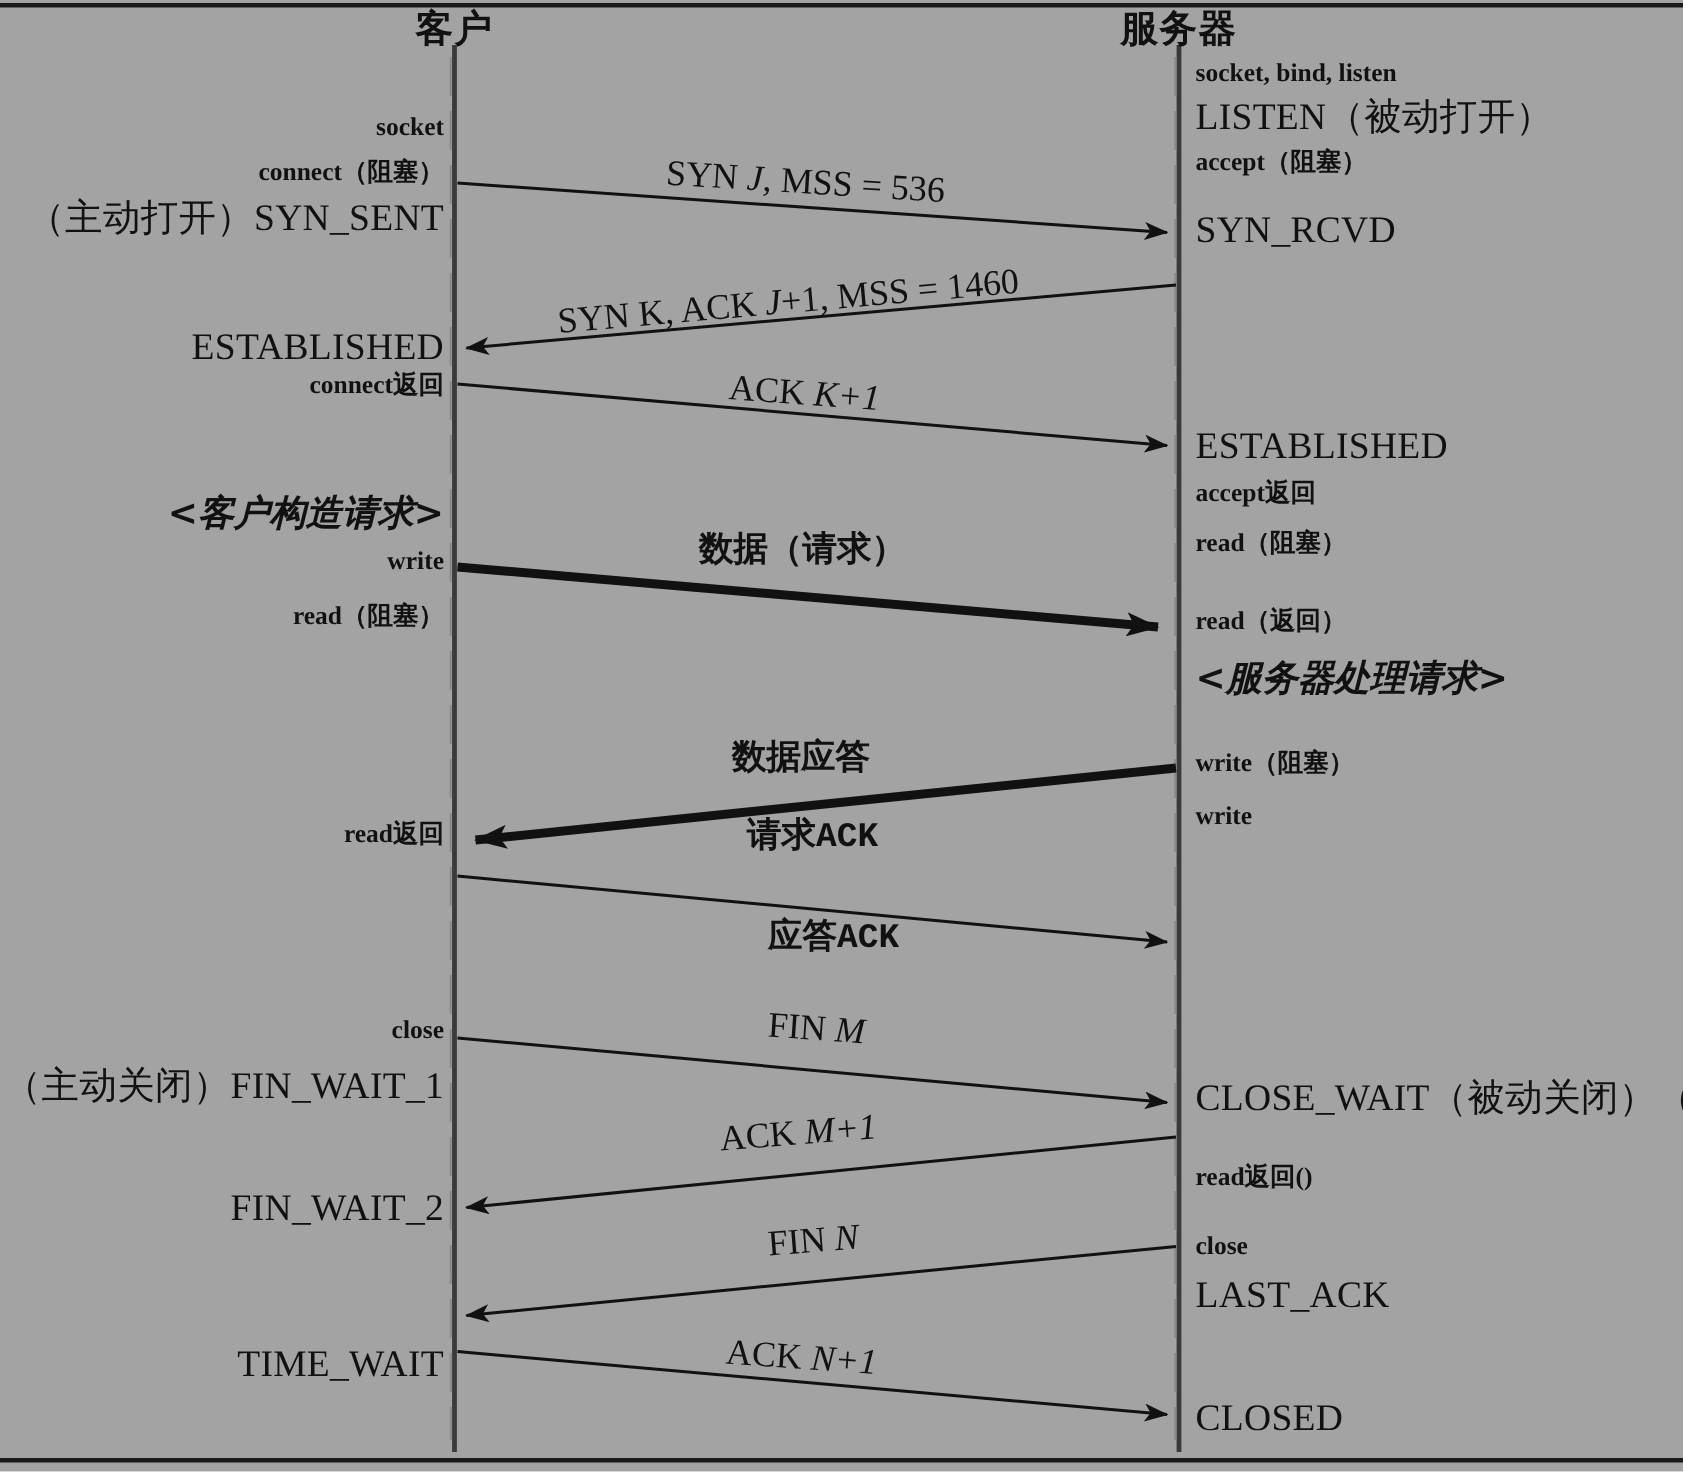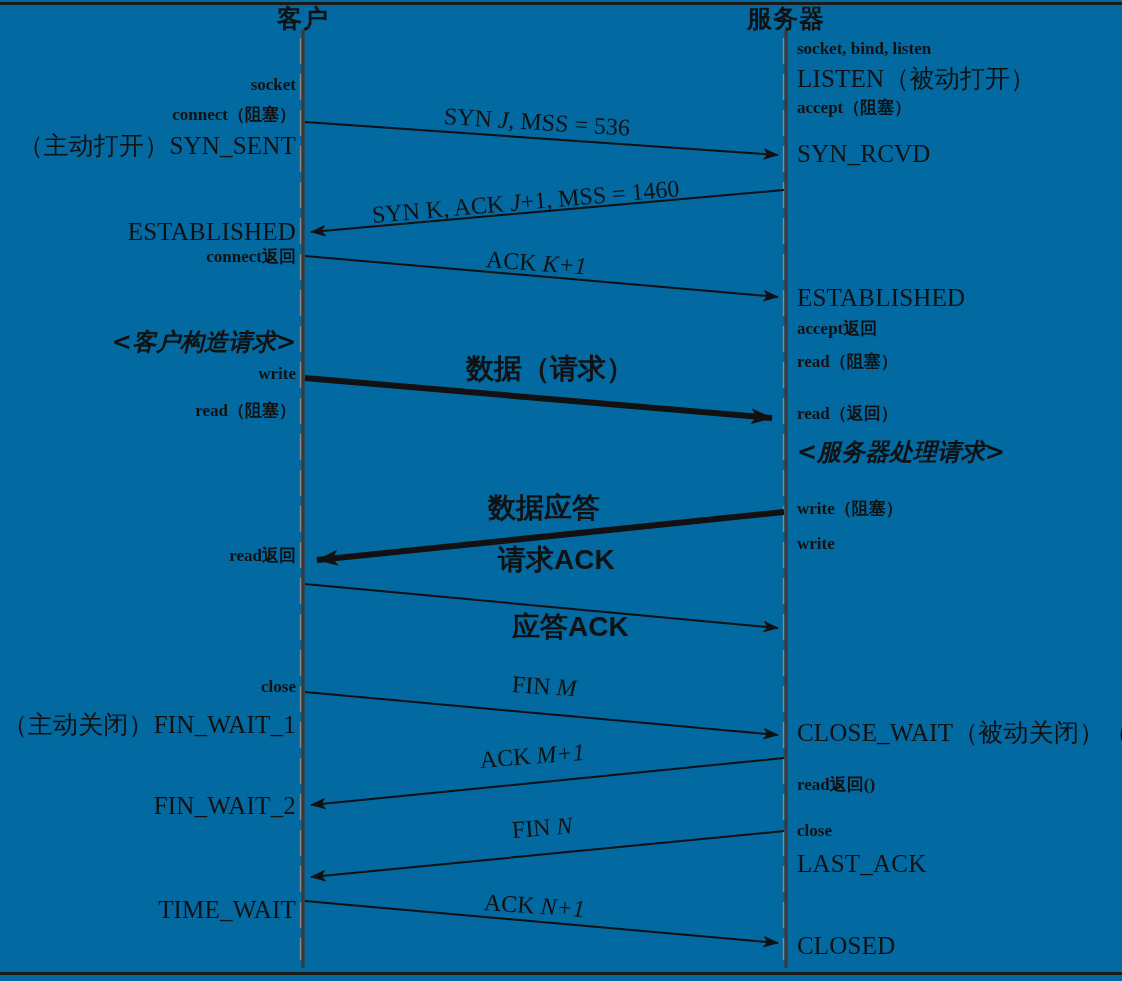--- a/index.html
+++ b/index.html
@@ -9,21 +9,21 @@
     background: #ffffff;
   }
   body {
     font-family: "Liberation Serif", "DejaVu Serif", serif;
     color: #111111;
   }
   #figure {
     position: relative;
     width: 1122px;
     height: 981px;
-    background: #0369a1;
+    background: #a3a3a3;
     overflow: hidden;
   }
   
   .frame-rule {
     position: absolute;
     left: 0;
     width: 1122px;
     height: 3px;
     background: #1a1a1a;
   }
@@ -77,23 +77,23 @@
     color: #111;
   }
   
   .msg {
     font-family: "Liberation Serif", "DejaVu Serif", serif;
     font-size: 24px;
     color: #111;
   }
   .msg .it { font-style: italic; }
   .msg .cjk {
-    font-family: Liberation Sans, sans-serif;
-    font-weight: bold;
-    font-size: 28px;
+    font-family: Liberation Mono, monospace;
+    font-weight: bold;
+    font-size: 23px;
     font-style: normal;
   }
   
   .right { text-align: right; transform: translateX(-100%); }
   
   .left  { text-align: left; }
 
   
   .rot { transform-origin: left center; }
 </style>

